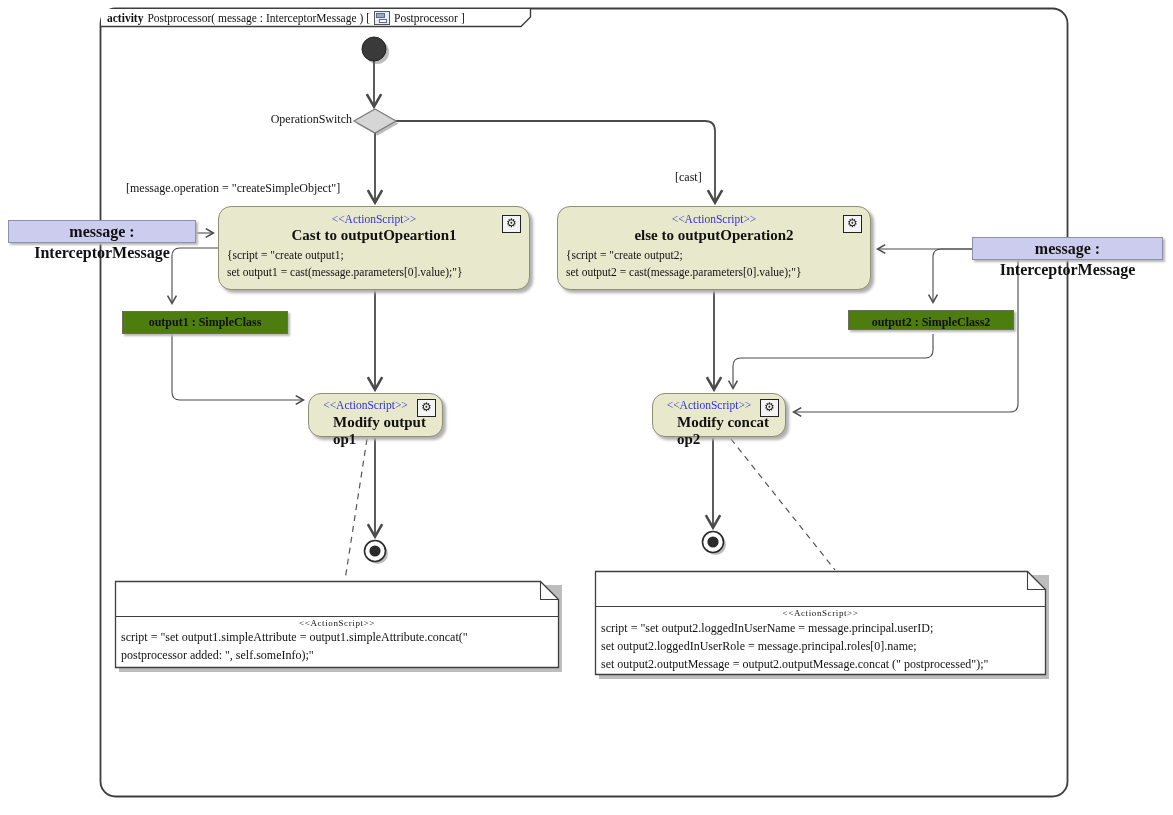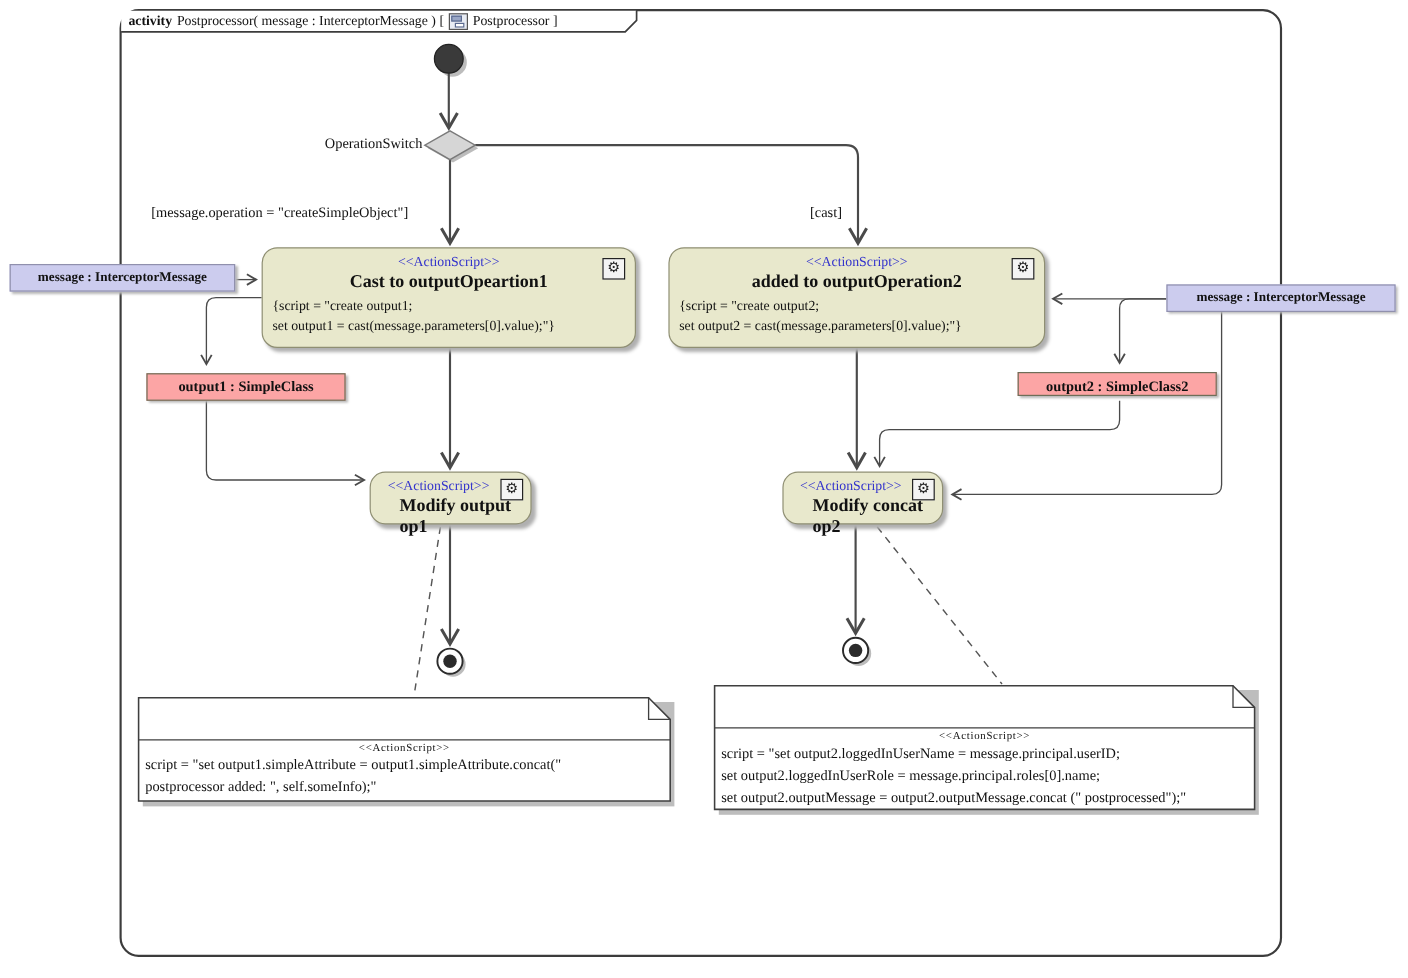--- a/index.html
+++ b/index.html
@@ -19,25 +19,25 @@
           box-shadow:3px 3px 3px #b0b0b0;box-sizing:border-box;}
   .stereo{color:#3333cc;font-size:11.5px;text-align:center;margin-top:6px;}
   .atitle{font-size:15px;font-weight:bold;text-align:center;margin-top:2px;}
   .abody{font-size:11.5px;line-height:17px;padding:3px 6px 0 8px;text-align:left;white-space:nowrap;}
   .gear{position:absolute;top:8px;right:8px;width:17px;height:16px;border:1px solid #222;
         background:#f4f4f4;font-size:12px;line-height:15px;text-align:center;color:#222;}
   .small-action .stereo{margin-top:5px;text-align:center;padding-right:20px;}
   .small-action .atitle{text-align:left;padding-left:24px;margin-top:3px;}
   .small-action .gear{top:5px;right:6px;}
   
-  .objnode{position:absolute;background:#fca5a5;border:1px solid #6e6e58;
+  .objnode{position:absolute;background:#4d7c0f;border:1px solid #6e6e58;
            box-shadow:2px 2px 2px #b8b8b8;font-size:12px;font-weight:bold;text-align:center;
            box-sizing:border-box;}
   .param{position:absolute;background:#ccccee;border:1px solid #9090ad;
-         box-shadow:2px 2px 2px #b8b8b8;font-size:11px;font-weight:bold;text-align:center;
+         box-shadow:2px 2px 2px #b8b8b8;font-size:16px;font-weight:bold;text-align:center;
          box-sizing:border-box;}
   
   .lbl{position:absolute;font-size:12px;white-space:nowrap;}
   
   .note-stereo{position:absolute;font-size:9px;letter-spacing:.6px;text-align:center;}
   .note-body{position:absolute;font-size:12px;white-space:nowrap;}
 </style>
 </head>
 <body>
 
@@ -97,21 +97,21 @@
 
 <div class="title-row">
   <b>activity</b>
   <span>Postprocessor( message : InterceptorMessage ) [</span>
   <span class="mini-diagram-icon"></span>
   <span>Postprocessor</span>
   <span style="margin-left:3px;">]</span>
 </div>
 
 <div class="lbl" style="left:252px;top:112px;width:100px;text-align:right;">OperationSwitch</div>
-<div class="lbl" style="left:126px;top:170px;">[message.operation = "createSimpleObject"]</div>
+<div class="lbl" style="left:126px;top:181px;">[message.operation = "createSimpleObject"]</div>
 <div class="lbl" style="left:675px;top:170px;">[cast]</div>
 
 <div class="param" style="left:8px;top:220px;width:188px;height:23px;line-height:21px;">
   <span>message : InterceptorMessage</span>
 </div>
 <div class="param" style="left:972px;top:237px;width:191px;height:23px;line-height:21px;">
   <span>message : InterceptorMessage</span>
 </div>
 
 <div class="action" style="left:218px;top:206px;width:312px;height:84px;">
@@ -119,21 +119,21 @@
   <div class="atitle">Cast to outputOpeartion1</div>
   <div class="abody">
     <div>{script = "create output1;</div>
     <div>set output1 = cast(message.parameters[0].value);"}</div>
   </div>
   <div class="gear">⚙</div>
 </div>
 
 <div class="action" style="left:557px;top:206px;width:314px;height:84px;">
   <div class="stereo">&lt;&lt;ActionScript&gt;&gt;</div>
-  <div class="atitle">added to outputOperation2</div>
+  <div class="atitle">else to outputOperation2</div>
   <div class="abody">
     <div>{script = "create output2;</div>
     <div>set output2 = cast(message.parameters[0].value);"}</div>
   </div>
   <div class="gear">⚙</div>
 </div>
 
 <div class="objnode" style="left:122px;top:311px;width:166px;height:23px;line-height:21px;">
   <span>output1 : SimpleClass</span>
 </div>

